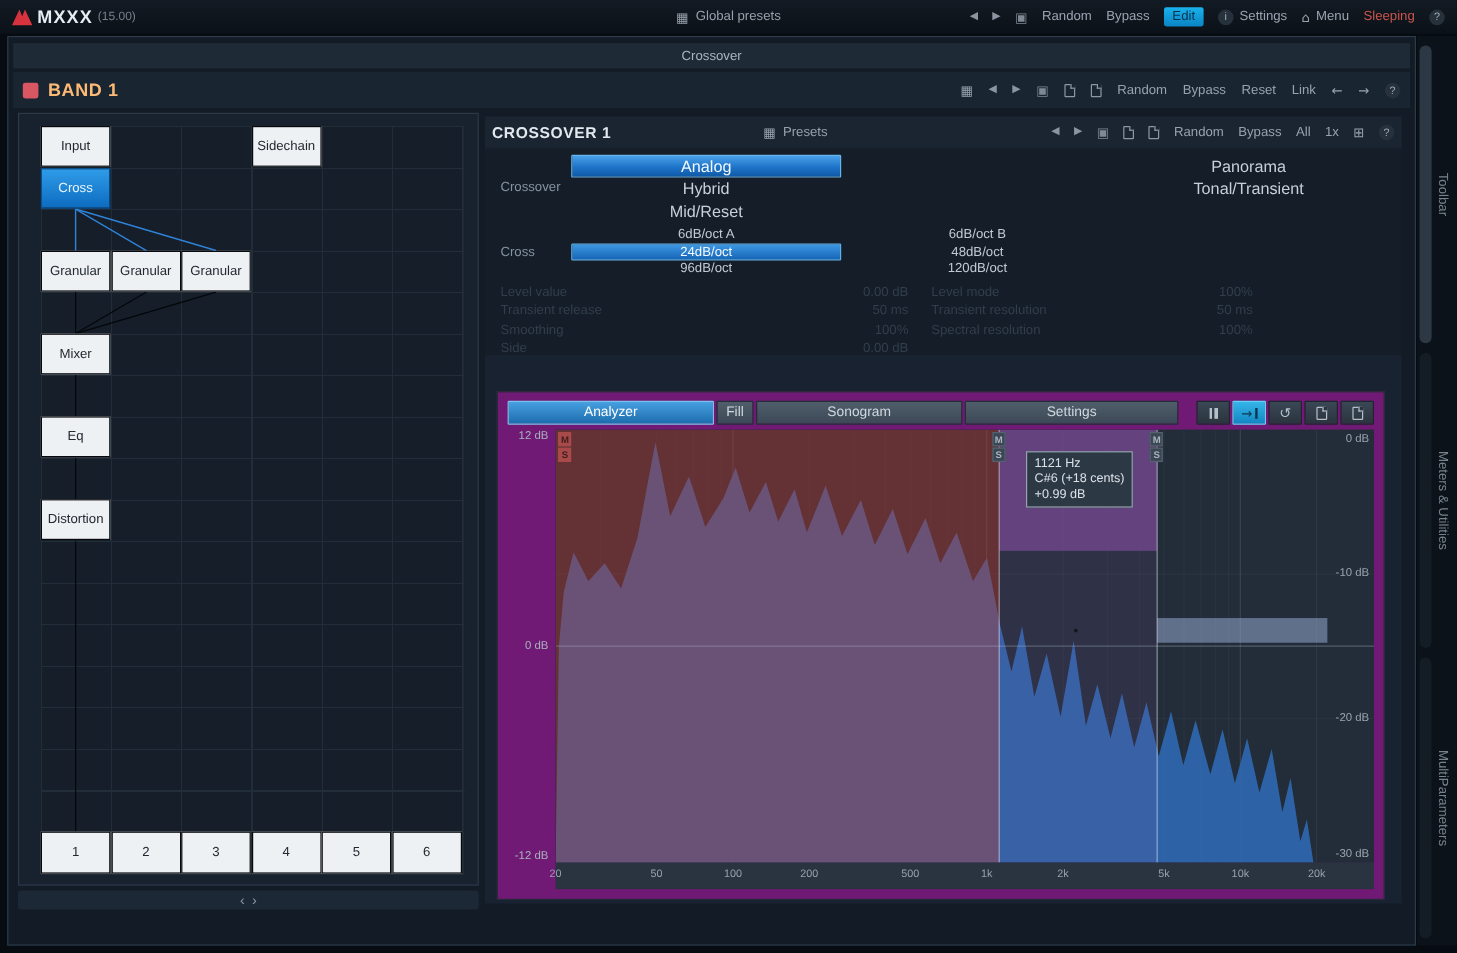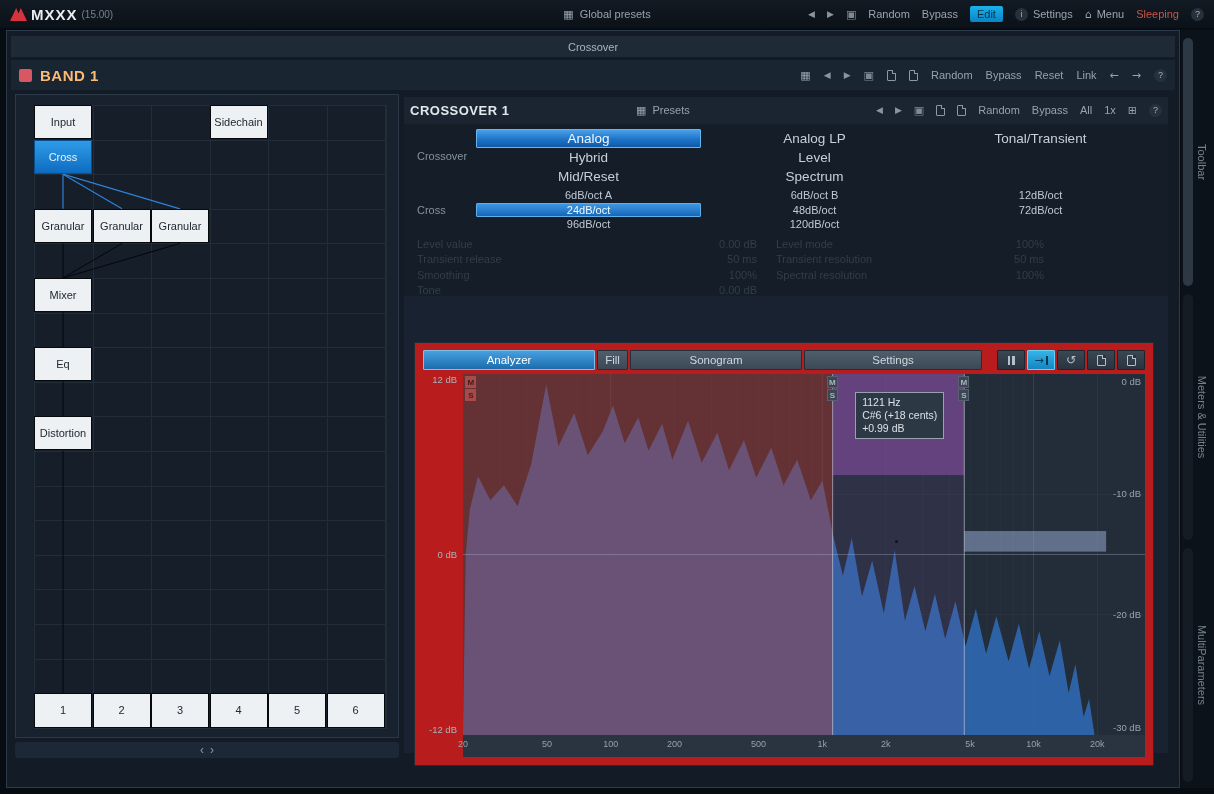--- a/index.html
+++ b/index.html
@@ -82,22 +82,22 @@
   .sopt.sel { background:linear-gradient(180deg,#3d97e2,#1766b8); border:1px solid #5eb0ea;
     color:#f2f8fd; margin:0 2px; border-radius:1px; }
   .params-left { position:absolute; left:13px; top:112px; width:340px; }
   .params-right { position:absolute; left:372px; top:112px; width:268px; }
   .prow { height:15.5px; display:flex; justify-content:space-between; align-items:center;
     font-size:11px; color:#323e4b;gap:18px; }
   .set-default { position:absolute; left:10px; right:14px; top:201px; height:19px; background:#242f3d;
     display:flex; align-items:center; justify-content:center; font-size:12px; color:#b4bfc9; cursor:pointer;margin-top:45px; }
 
   
-  .analyzer { position:absolute; left:10px; right:14px; top:245px; height:424px;
-    background:#b91c1c; border:1px solid #232b36; }
+  .analyzer { position:absolute; left:10px; right:14px; top:229px; height:424px;
+    background:#701a75; border:1px solid #232b36; }
   .an-tabs { position:absolute; left:8px; right:8px; top:7px; height:20px; display:flex; gap:2px; }
   .an-tab { background:linear-gradient(#505e6c,#3c4855); border:1px solid #242d38; color:#cfd8e0;
     font-size:11.5px; display:flex; align-items:center; justify-content:center; cursor:pointer; border-radius:1px; }
   .an-tab.sel { background:linear-gradient(#47a0e0,#1c6cac); border-color:#7fc0ea; color:#ffffff; }
   .t-analyzer { width:172px; } .t-fill { width:31px; } .t-sonogram { width:172px; } .t-settings { width:178px; }
   .an-ic { width:28px; background:linear-gradient(#3a4754,#2a343f); border:1px solid #1d252e; color:#b6c0ca;
     display:flex; align-items:center; justify-content:center; cursor:pointer; font-size:12px; border-radius:1px; }
   .an-ic.first { margin-left:auto; }
   .an-ic.sel { background:linear-gradient(#35b4e8,#1286c2); border-color:#66d0f4; color:#073850; }
   .pause-bars { display:flex; gap:2px; }
@@ -252,60 +252,52 @@
         </div>
       </div>
 
       <div class="xo-options">
         <span class="row-label" style="top:26px">Crossover</span>
         <div class="opt-col c1" style="top:5px">
           <div class="opt sel">Analog</div>
           <div class="opt">Hybrid</div>
           <div class="opt">Mid/Reset</div>
         </div>
-        <div class="opt-col c2" style="top:5px">
-          <div class="opt">Analog LP</div>
-          <div class="opt">Level</div>
-          <div class="opt">Spectrum</div>
-        </div>
         <div class="opt-col c3" style="top:5px">
+          <div class="opt">Panorama</div>
           <div class="opt">Tonal/Transient</div>
         </div>
 
         <span class="row-label" style="top:80px">Cross</span>
         <div class="slope-col c1">
           <div class="sopt">6dB/oct A</div>
           <div class="sopt sel">24dB/oct</div>
           <div class="sopt">96dB/oct</div>
         </div>
         <div class="slope-col c2">
           <div class="sopt">6dB/oct B</div>
           <div class="sopt">48dB/oct</div>
           <div class="sopt">120dB/oct</div>
         </div>
-        <div class="slope-col c3">
-          <div class="sopt">12dB/oct</div>
-          <div class="sopt">72dB/oct</div>
-        </div>
 
         <div class="params-left">
           <div class="prow">
             <span>Level value</span>
             <span>0.00 dB</span>
           </div>
           <div class="prow">
             <span>Transient release</span>
             <span>50 ms</span>
           </div>
           <div class="prow">
             <span>Smoothing</span>
             <span>100%</span>
           </div>
           <div class="prow">
-            <span>Tone</span>
+            <span>Side</span>
             <span>0.00 dB</span>
           </div>
         </div>
         <div class="params-right">
           <div class="prow">
             <span>Level mode</span>
             <span>100%</span>
           </div>
           <div class="prow">
             <span>Transient resolution</span>

